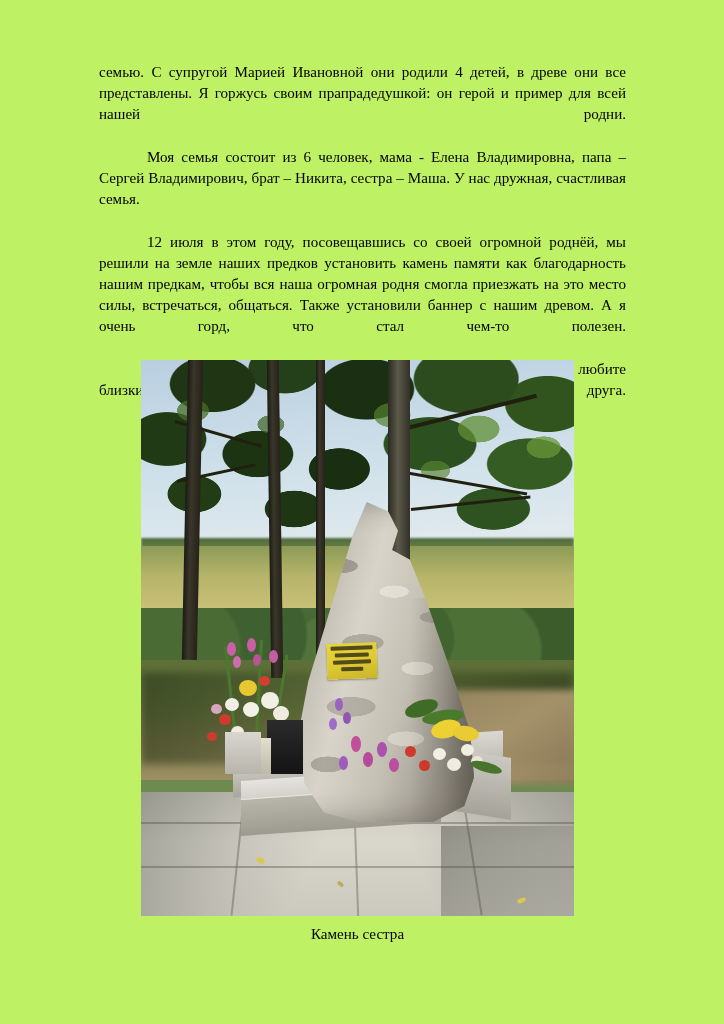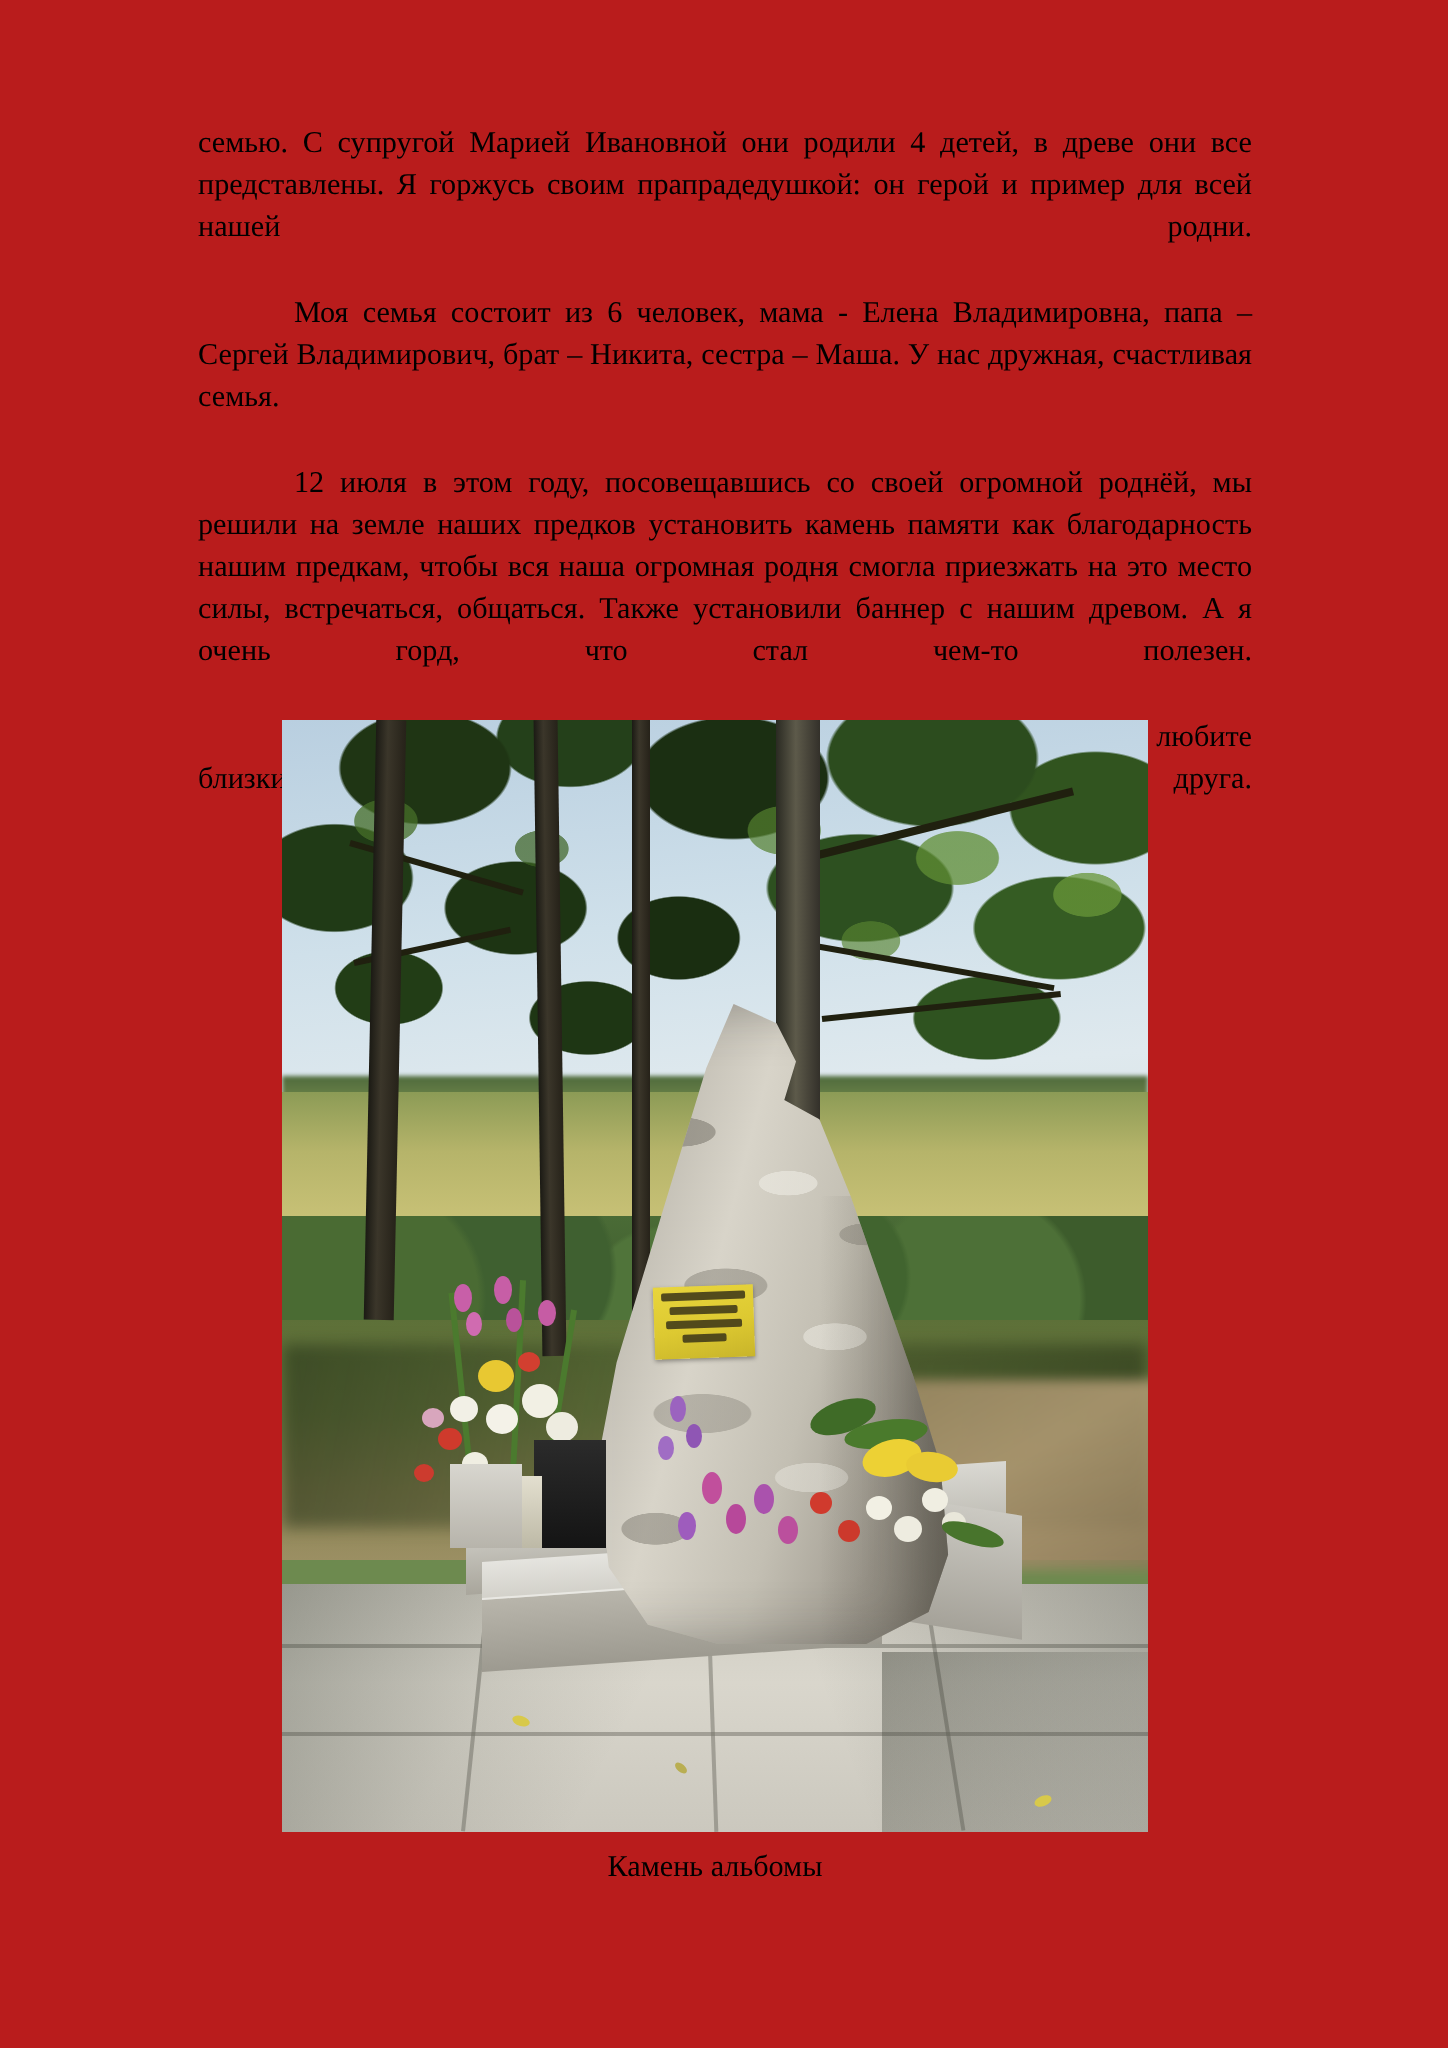--- a/index.html
+++ b/index.html
@@ -14,21 +14,21 @@
     overflow: hidden;
     font-family: "Liberation Serif", "DejaVu Serif", serif;
     color: #000000;
   }
 
   .page {
     position: absolute;
     left: 0; top: 0;
     width: 724px;
     height: 1024px;
-    background: #b91c1c;
+    background: #bef264;
   }
 
   .text-block {
     position: absolute;
     left: 99px;
     top: 62px;
     width: 527px;
   }
 
   p.para {
@@ -431,16 +431,16 @@
         <div class="blob" style="left:152px;top:60px;width:12px;height:11px;background:#e9e7da;"></div>
         <div class="greens" style="left:150px;top:66px;width:32px;height:10px;background:#48742c;border-radius:50%;transform:rotate(16deg);"></div>
       </div>
 
       <div class="leaf-fall" style="left:115px;top:498px;"></div>
       <div class="leaf-fall" style="left:376px;top:538px;transform:rotate(-22deg);"></div>
       <div class="leaf-fall" style="left:196px;top:522px;transform:rotate(40deg);width:7px;height:4px;background:#b9ae52;"></div>
 
     </div>
 
-    <figcaption class="caption">Камень альбомы</figcaption>
+    <figcaption class="caption">Камень сестра</figcaption>
   </figure>
 
 </div>
 
 </body></html>

